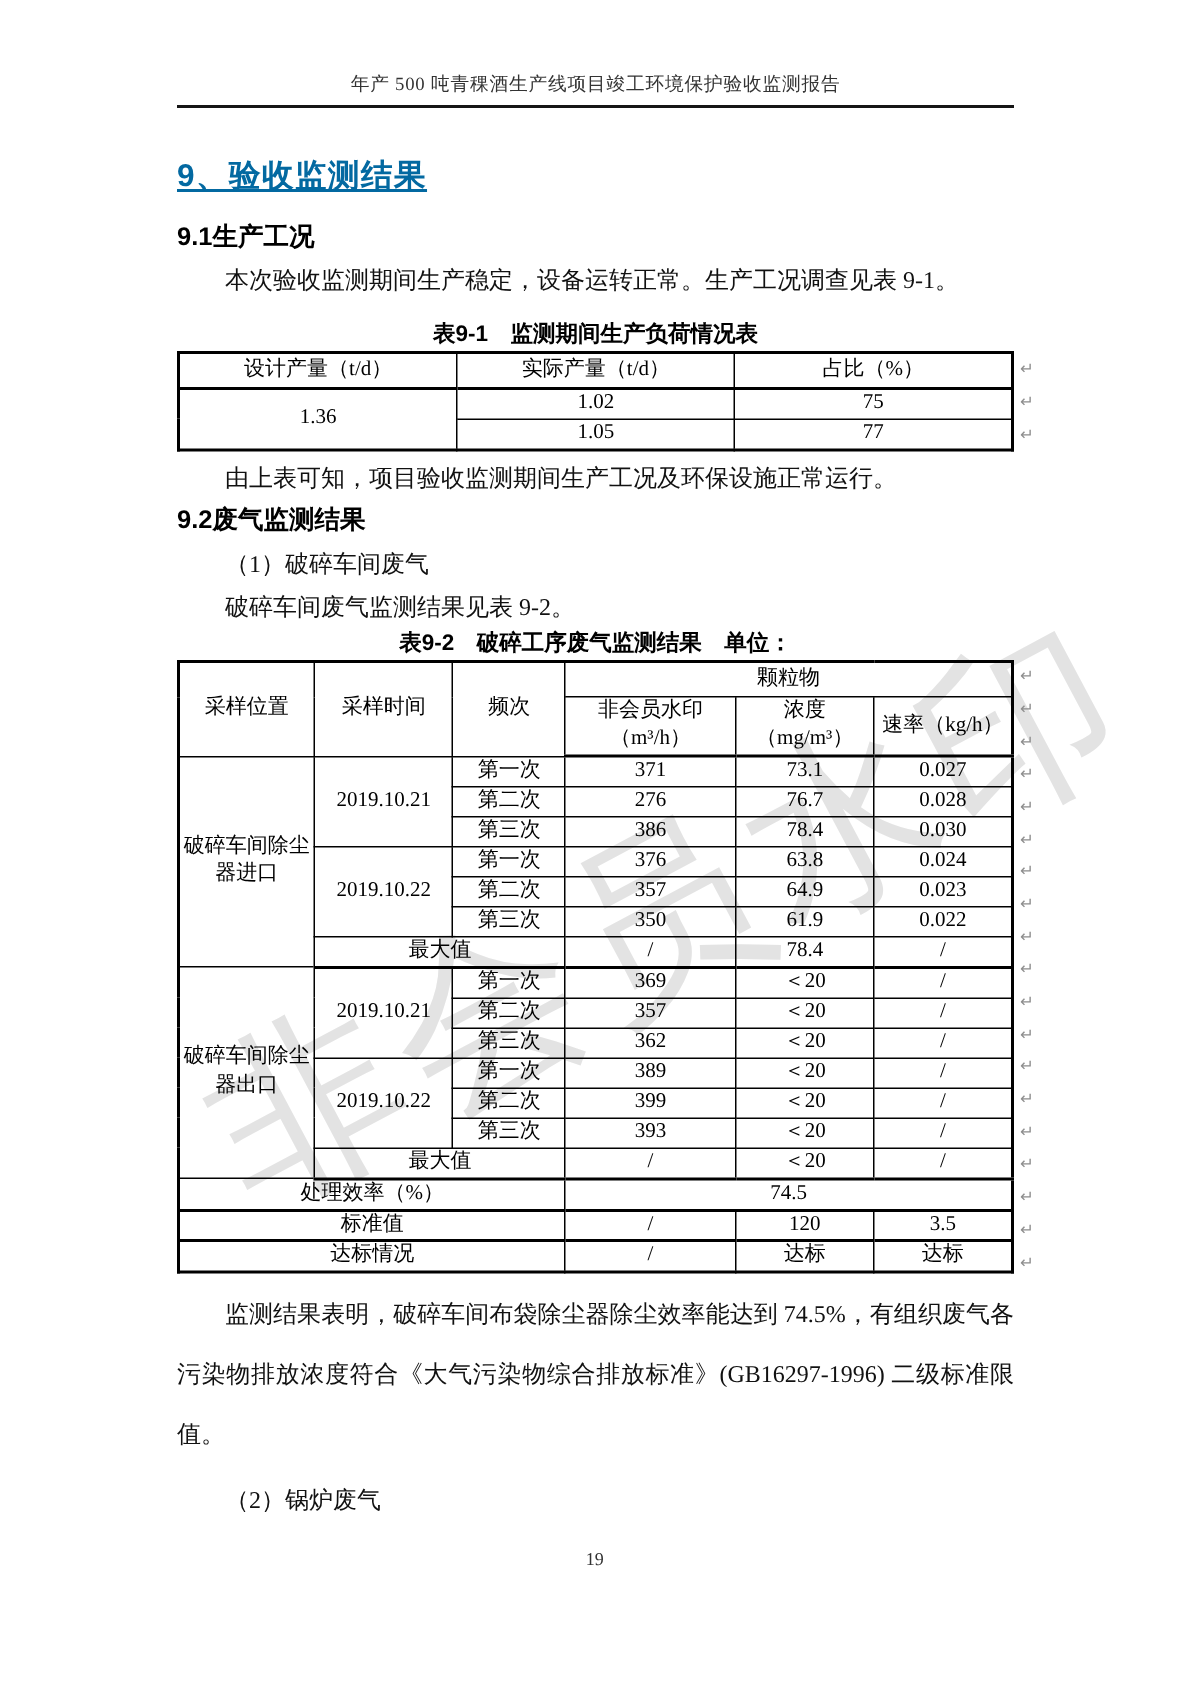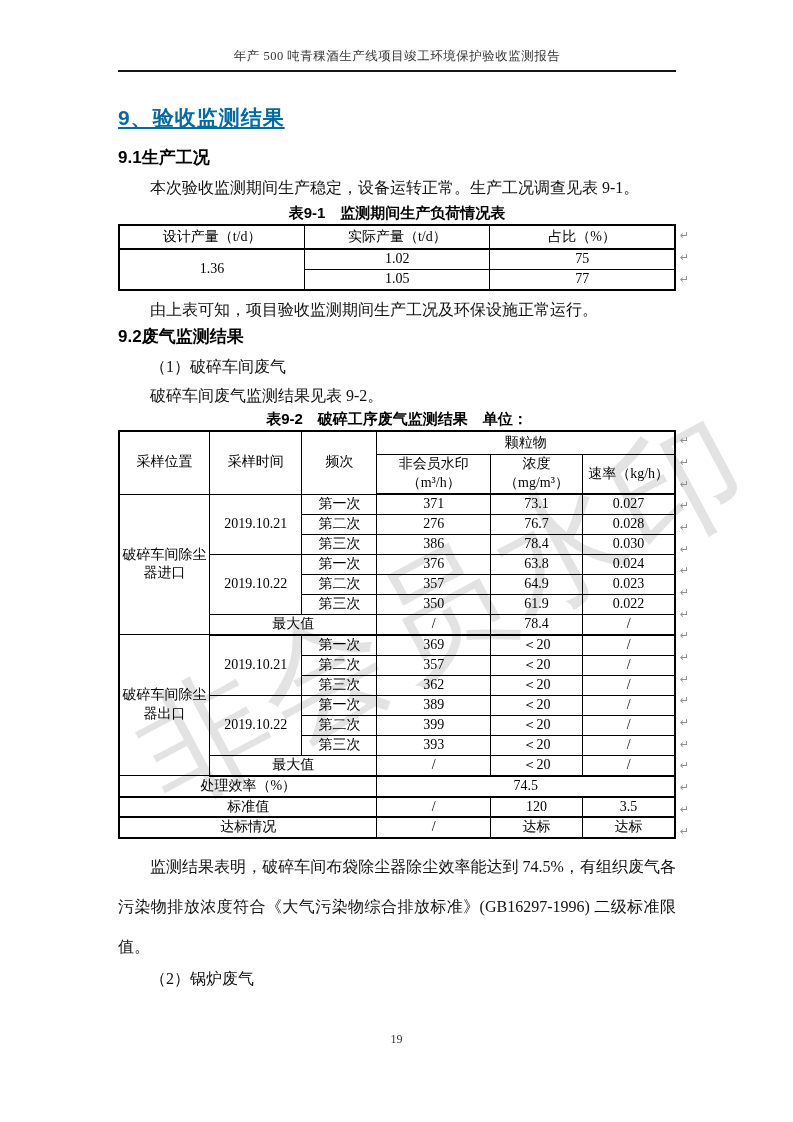--- a/index.html
+++ b/index.html
@@ -30,24 +30,24 @@
   }
   h2.sub {
     margin:16px 0 0 0; font-size:17px; line-height:22px; color:#000;
     font-family:Liberation Sans, sans-serif; font-weight:bold;
   }
   h2.sub2 { margin-top:4px; }
   p.body {
     margin:7px 0 0 0; font-size:16px; line-height:24px; text-indent:32px; color:#111;
   }
   p.multi { line-height:40px; text-align:justify; margin-top:8px; }
-  p.p6 { margin-top:0; }
+  p.p6 { margin-top:12px; }
   p.p7 { margin-top:10px; }
   .caption {
-    margin:3px 0 0 0; text-align:center; font-weight:bold; color:#000;
+    margin:13px 0 0 0; text-align:center; font-weight:bold; color:#000;
     font-family:"Liberation Sans","DejaVu Sans",sans-serif;
     font-size:15px; line-height:19px;
   }
   .caption2 { margin-top:1px; }
   .table-wrap { position:relative; margin-top:2px; }
   table.dtable {
     border-collapse:collapse; width:100%; table-layout:fixed;
     text-align:center; font-size:14px; color:#000; background:transparent;
   }
   table.dtable td {

